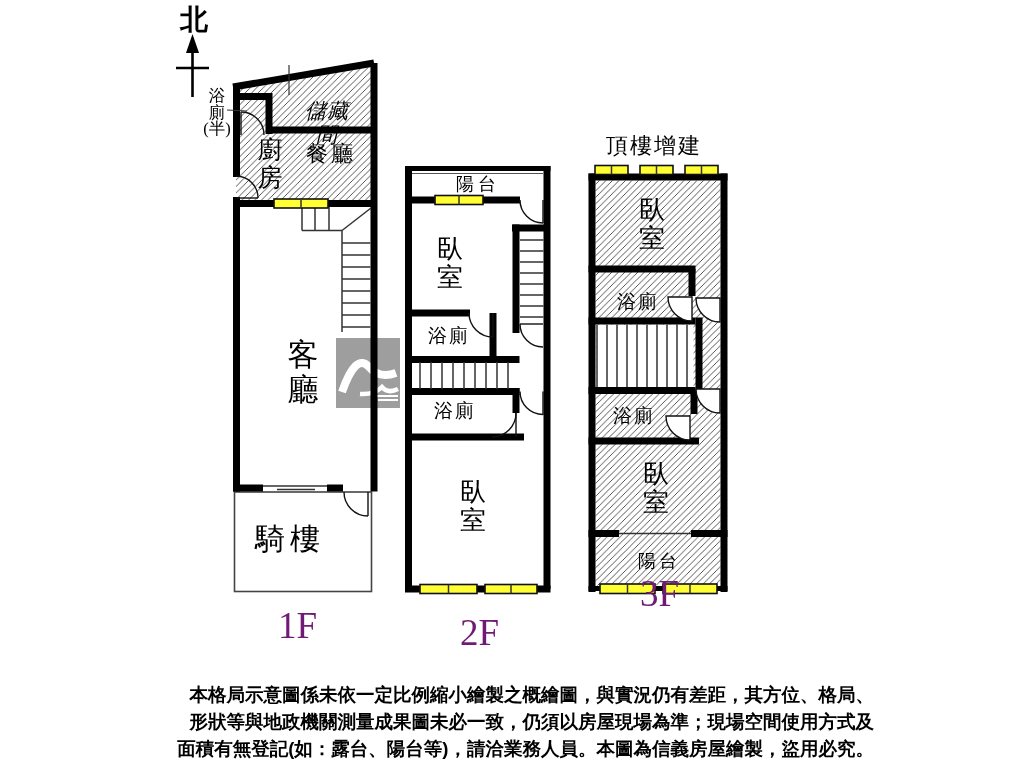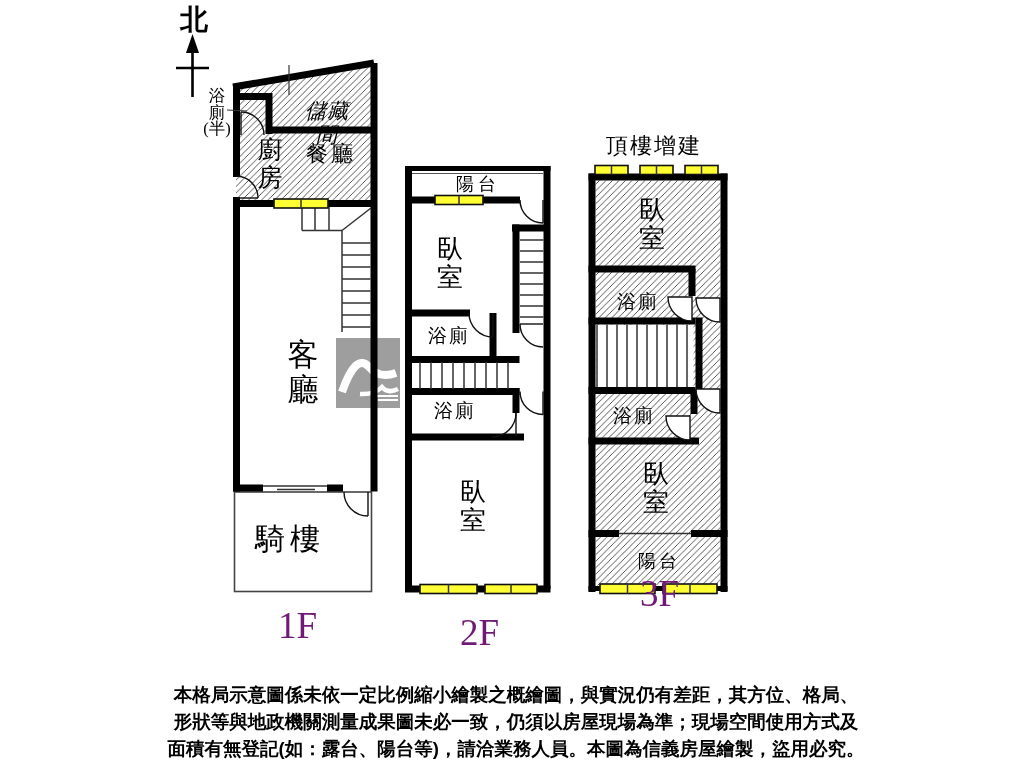--- a/index.html
+++ b/index.html
@@ -19,21 +19,21 @@
              width:48px;text-align:left;}
   #watermark{position:absolute;left:0;top:0;width:1024px;height:768px;z-index:2;
              mix-blend-mode:multiply;pointer-events:none;}
   #wm-logo{position:absolute;left:336px;top:338px;width:64px;height:70px;background:#9e9e9e;}
   #wm-brand{position:absolute;left:414px;top:334px;font-family:"Liberation Sans",sans-serif;
             font-weight:bold;font-size:62px;line-height:72px;letter-spacing:13px;color:#a8a8a8;white-space:nowrap;}
   #wm-notice{position:absolute;left:333px;top:404px;font-family:"Liberation Sans",sans-serif;
              font-size:16px;letter-spacing:1.5px;color:#b6b6b6;white-space:nowrap;}
   #disclaimer{position:absolute;left:158px;top:681px;width:716px;z-index:3;
               font-family:"Liberation Sans",sans-serif;font-weight:700;font-size:18.5px;
-              line-height:27px;color:#000;white-space:pre-line;text-align:center;}
+              line-height:27px;color:#000;white-space:pre-line;text-align:right;}
   .north{position:absolute;z-index:3;font-weight:bold;}
 </style>
 </head>
 <body>
 
 <div id="canvas">
 
   <svg id="plan-svg" width="1024" height="768" viewBox="0 0 1024 768">
     <defs>
       <pattern id="hatch" patternUnits="userSpaceOnUse" width="6.5" height="6.5">

